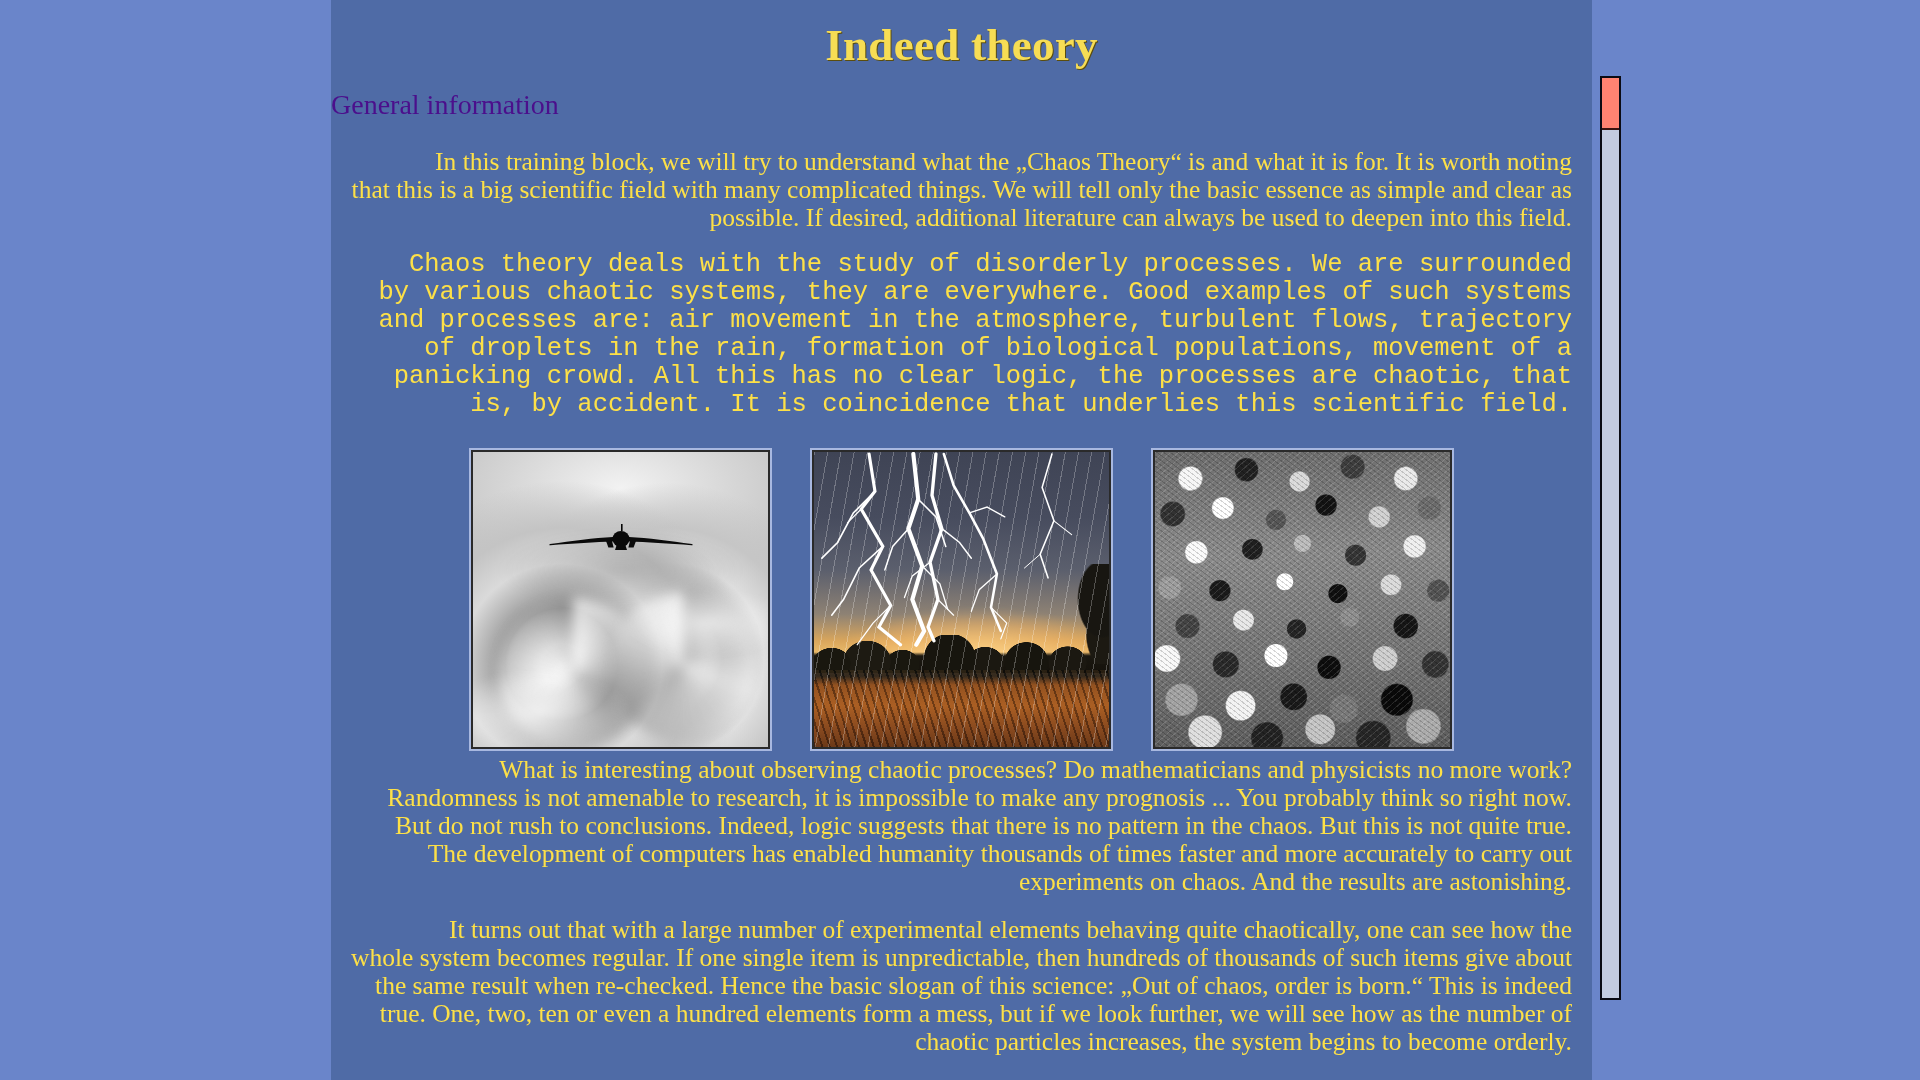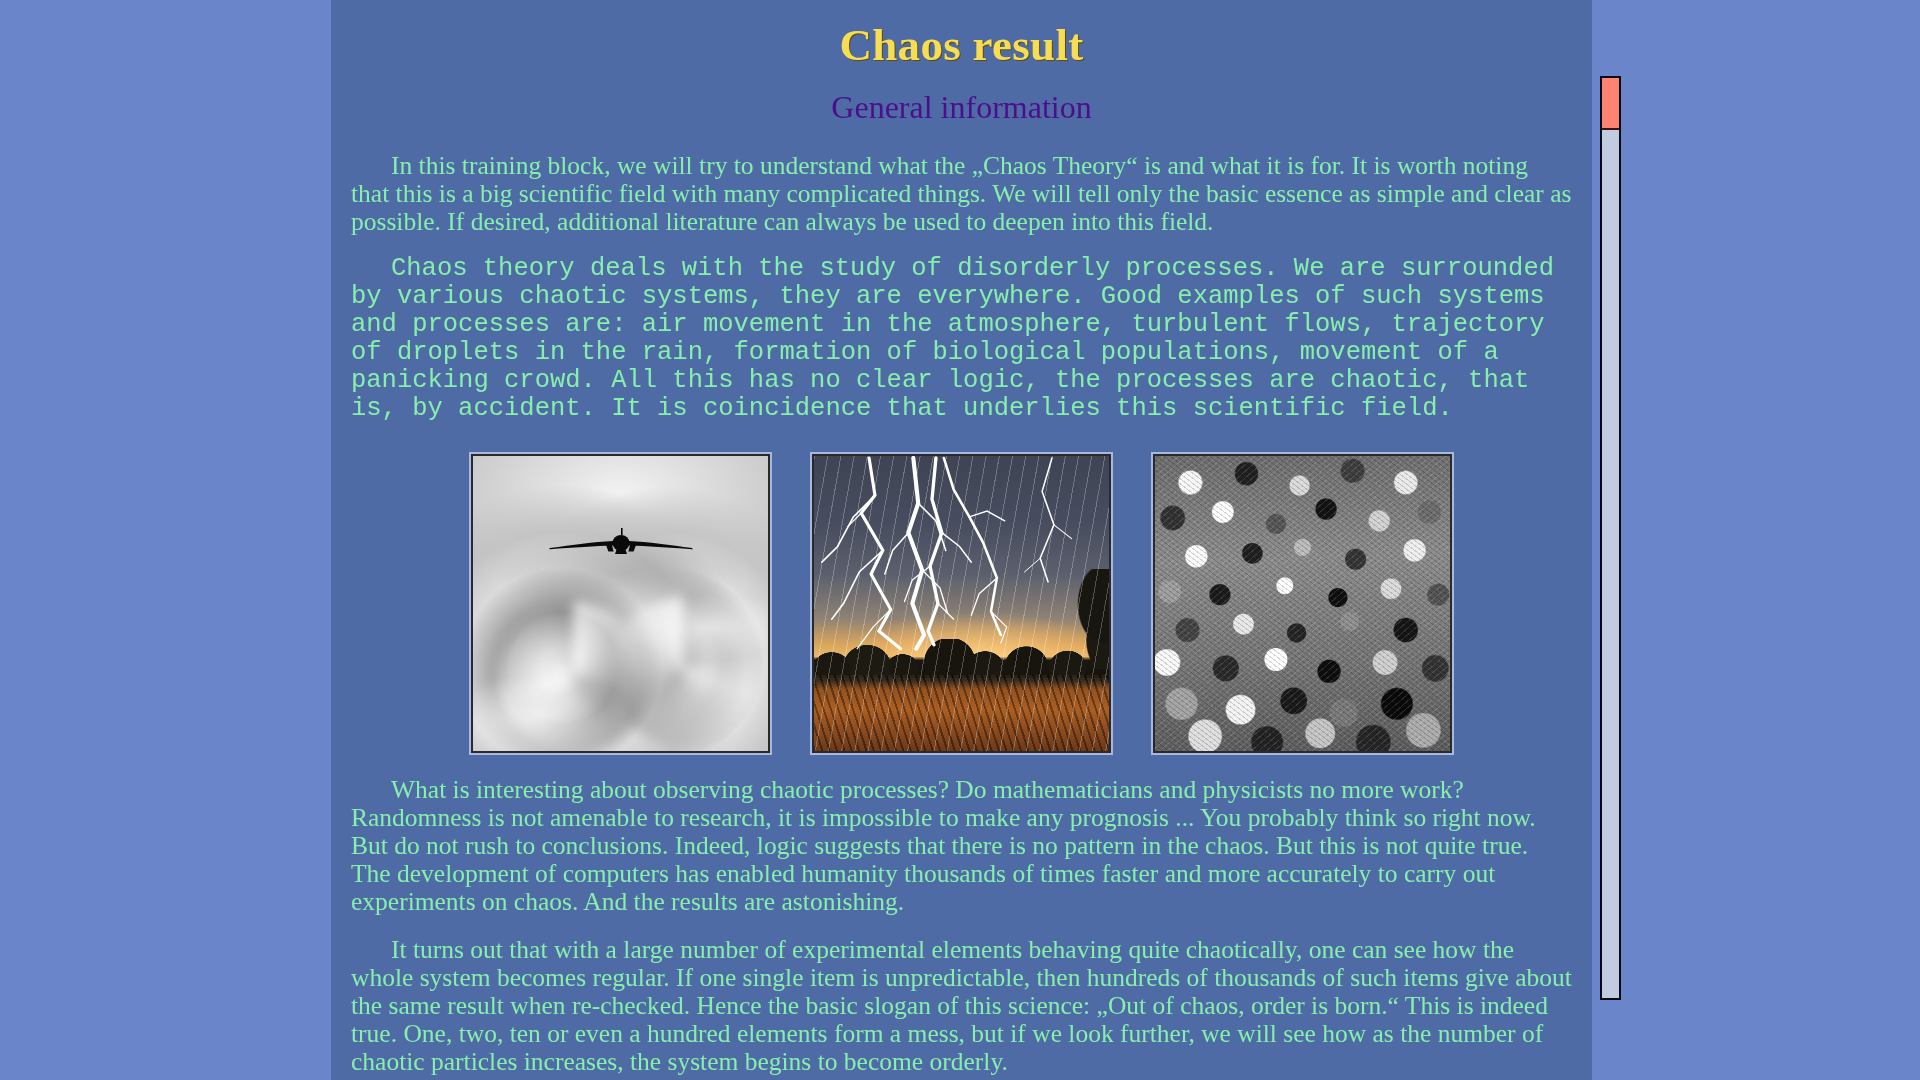--- a/index.html
+++ b/index.html
@@ -42,51 +42,51 @@
     font-size: 45px;
     line-height: 1.05;
     color: #f7dd54;
     letter-spacing: 0.3px;
     text-shadow: 1px 1px 0 #5b4d0e;
   }
 
   .doc-subtitle {
     margin: 0;
     padding-top: 21px;
-    text-align: center;
+    text-align: left;
     font-weight: normal;
-    font-size: 32px;
+    font-size: 28px;
     line-height: 1.1;
     color: #4b0f8c;
   }
 
   .doc-section-heading {
     margin: 0;
     padding-top: 34px;
     text-align: center;
     font-weight: normal;
     font-size: 36px;
     line-height: 1.1;
     color: #4b0f8c;
   }
 
   .para {
     margin: 0;
     padding: 0 20px;
     text-indent: 40px;
-    text-align: left;
+    text-align: right;
     font-size: 25.5px;
     line-height: 28px;
-    color: #86efac;
+    color: #fde047;
     font-family: "Liberation Serif", "DejaVu Serif", serif;
   }
 
   .para-1 { padding-top: 27px; }
   .para-2 { padding-top: 19px; font-family: Liberation Mono, monospace; }
-  .para-3 { padding-top: 21px; }
+  .para-3 { padding-top: 5px; }
   .para-4 { padding-top: 20px; }
 
   
   .figure-row {
     display: flex;
     justify-content: center;
     align-items: flex-start;
     gap: 38px;
     padding-top: 29px;
   }
@@ -265,21 +265,21 @@
     cursor: pointer;
   }
 </style>
 </head>
 <body>
 
 <div id="page">
 
   <div id="content">
 
-    <h1 class="doc-title">Chaos result</h1>
+    <h1 class="doc-title">Indeed theory</h1>
 
     <h2 class="doc-subtitle">General information</h2>
 
     <p class="para para-1">In this training block, we will try to understand what the „Chaos Theory“ is and what it is for. It is worth noting that this is a big scientific field with many complicated things. We will tell only the basic essence as simple and clear as possible. If desired, additional literature can always be used to deepen into this field.</p>
 
     <p class="para para-2">Chaos theory deals with the study of disorderly processes. We are surrounded by various chaotic systems, they are everywhere. Good examples of such systems and processes are: air movement in the atmosphere, turbulent flows, trajectory of droplets in the rain, formation of biological populations, movement of a panicking crowd. All this has no clear logic, the processes are chaotic, that is, by accident. It is coincidence that underlies this scientific field.</p>
 
     <div class="figure-row">
 
       <div class="figure fig-vortex">

